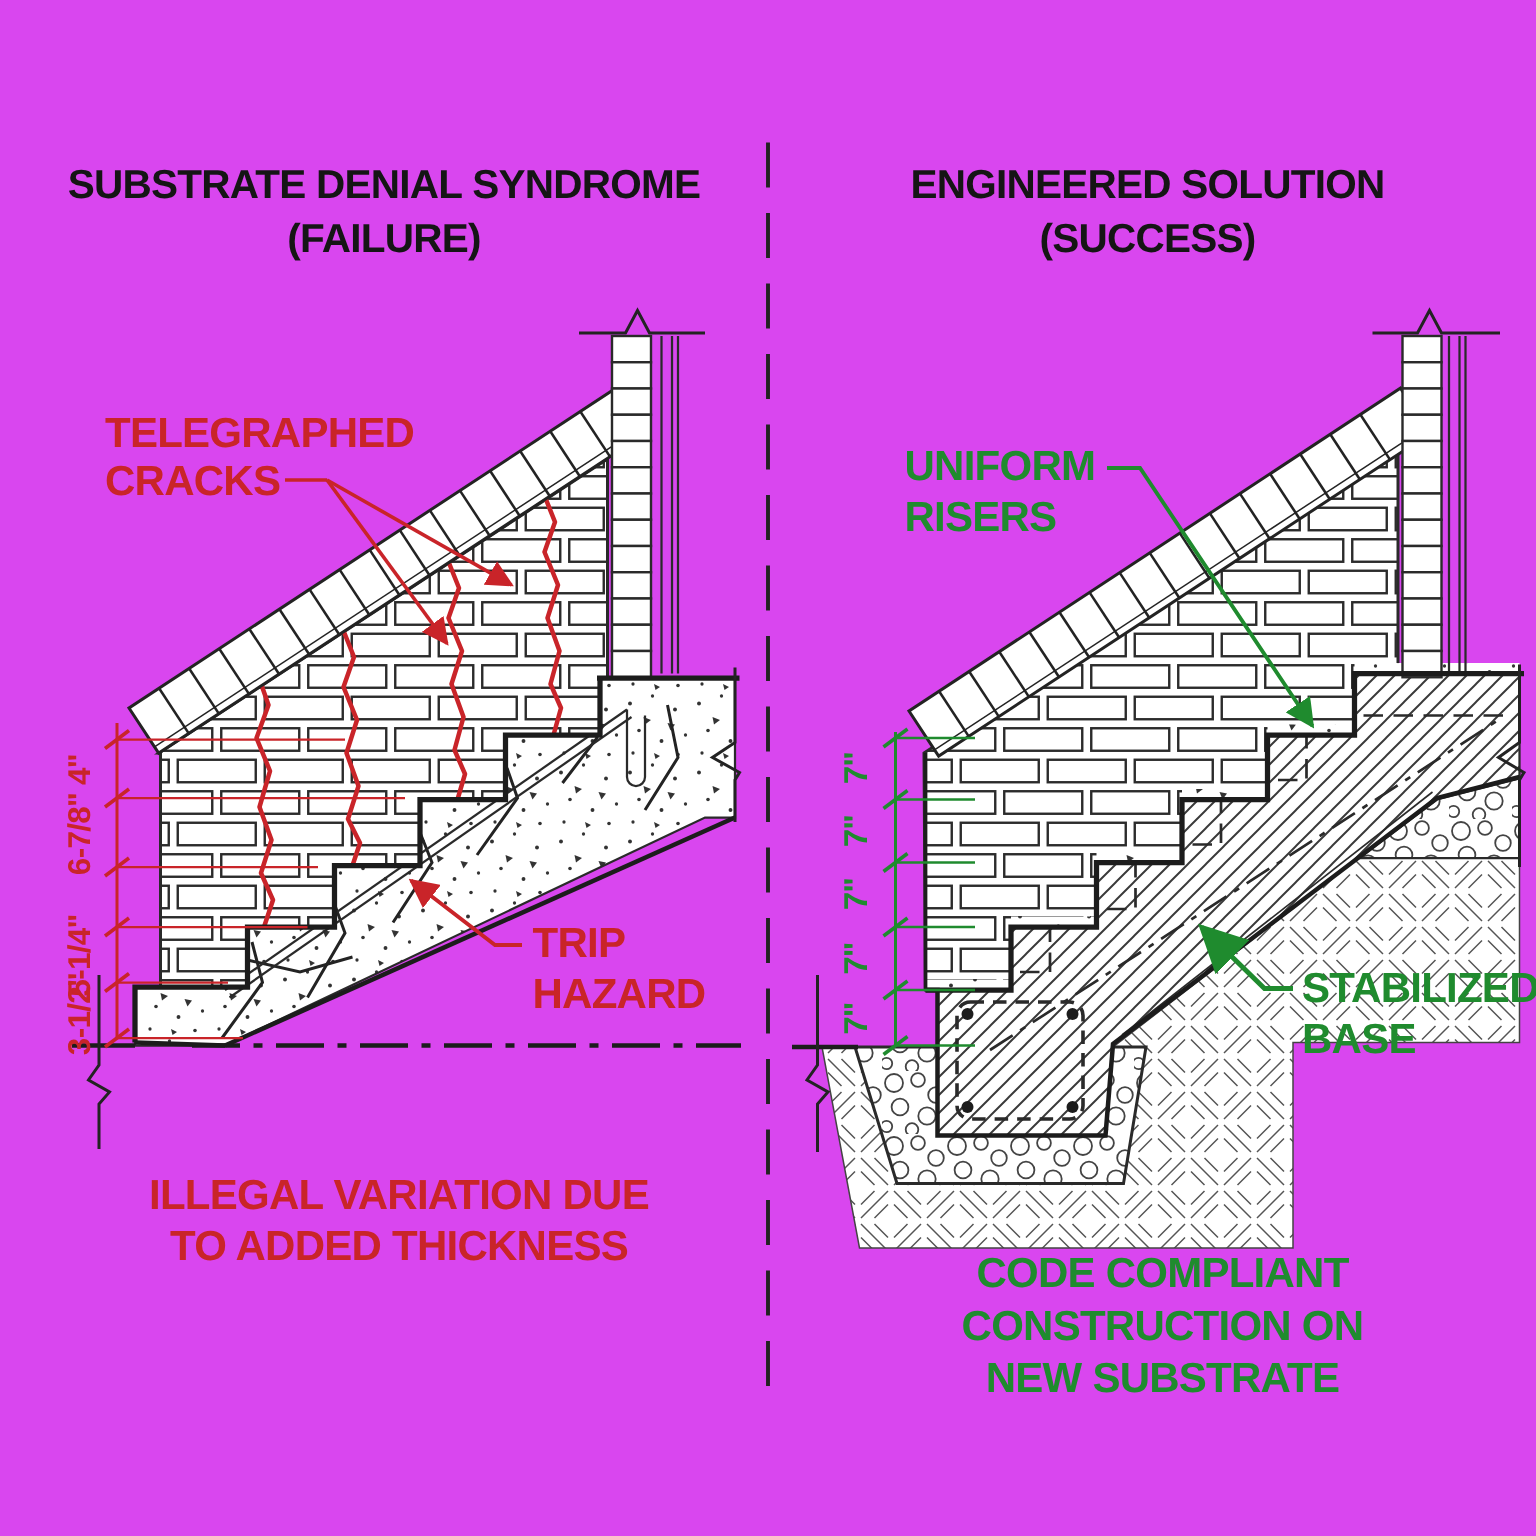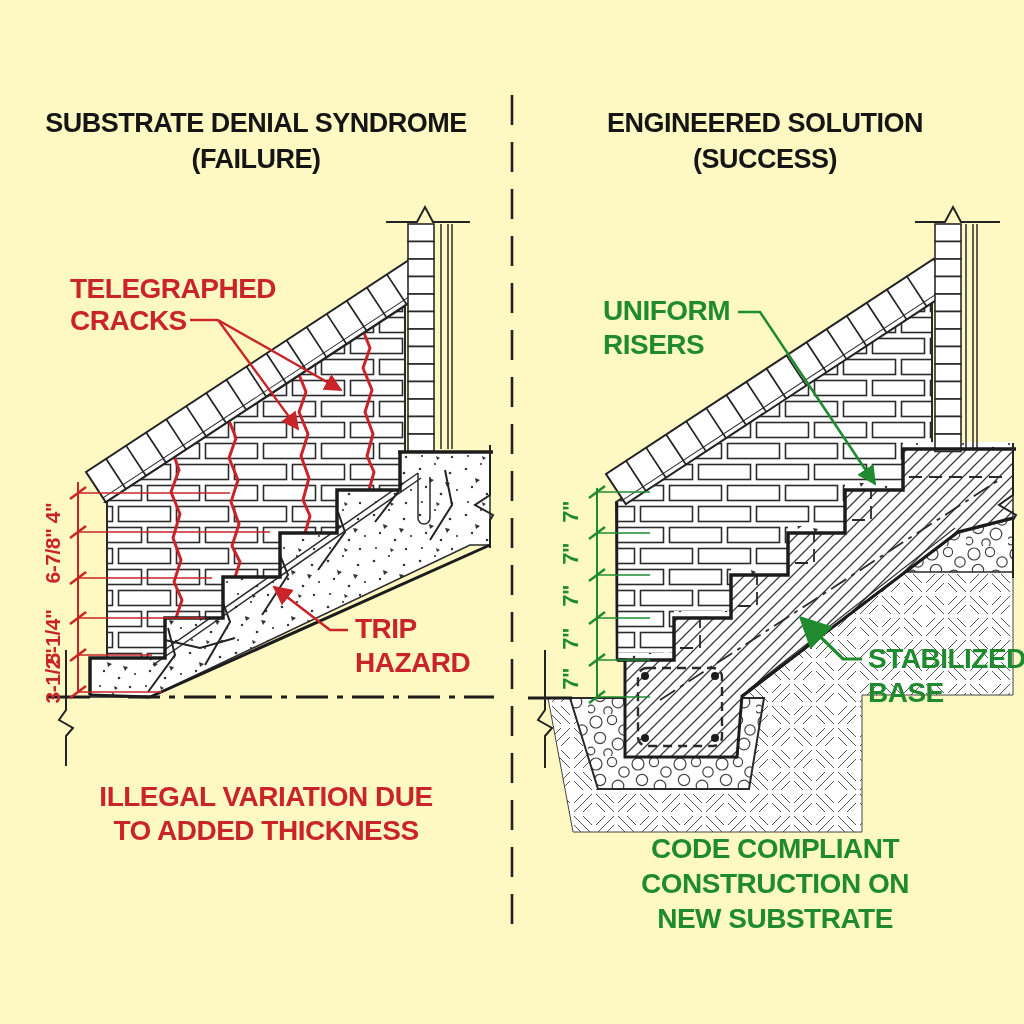--- a/index.html
+++ b/index.html
@@ -1,16 +1,16 @@
 <!DOCTYPE html>
 <html><head>
 <meta charset="utf-8">
 <style>
   html,body{margin:0;padding:0;background:#ffffff;}
-  .canvas{position:relative;width:1024px;height:1024px;background:#fef9c3;overflow:hidden;
+  .canvas{position:relative;width:1024px;height:1024px;background:#d946ef;overflow:hidden;
           font-family:"Liberation Sans", sans-serif;}
   svg{display:block;}
   text{font-family:"Liberation Sans", sans-serif;font-weight:bold;letter-spacing:-0.5px;}
   .title{font-size:27px;fill:#151515;}
   .redlbl{font-size:28px;fill:#c92429;}
   .greenlbl{font-size:28px;fill:#1f8b2e;}
   .dimred{font-size:21px;fill:#c92429;}
   .dimgreen{font-size:22px;fill:#1f8b2e;}
 </style>
 </head>

